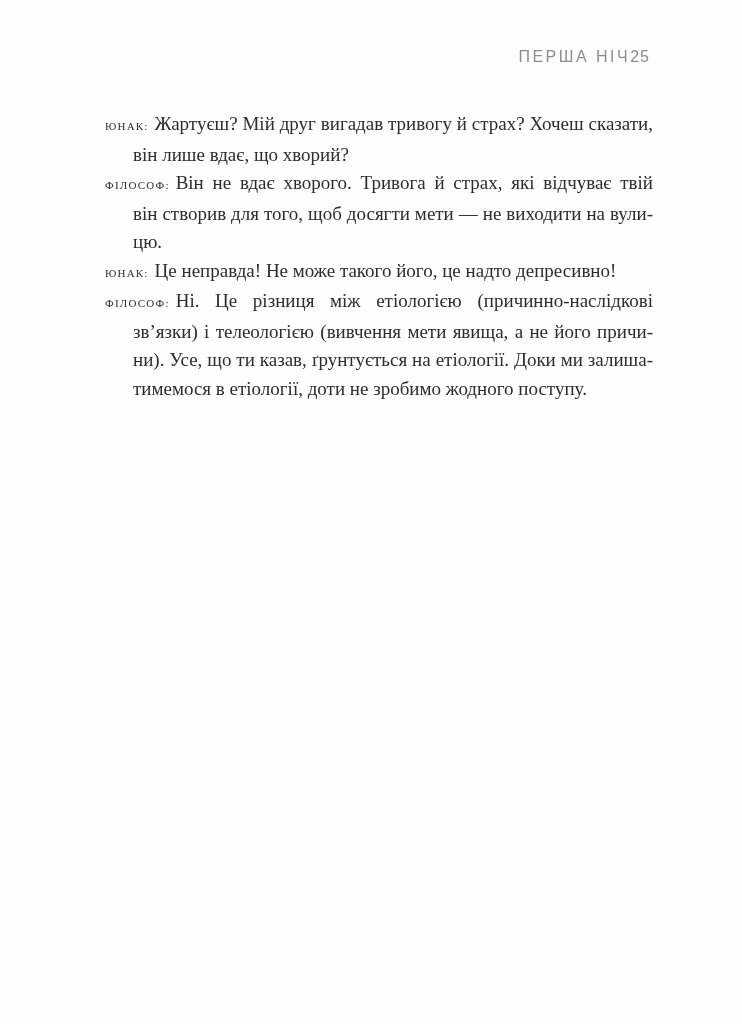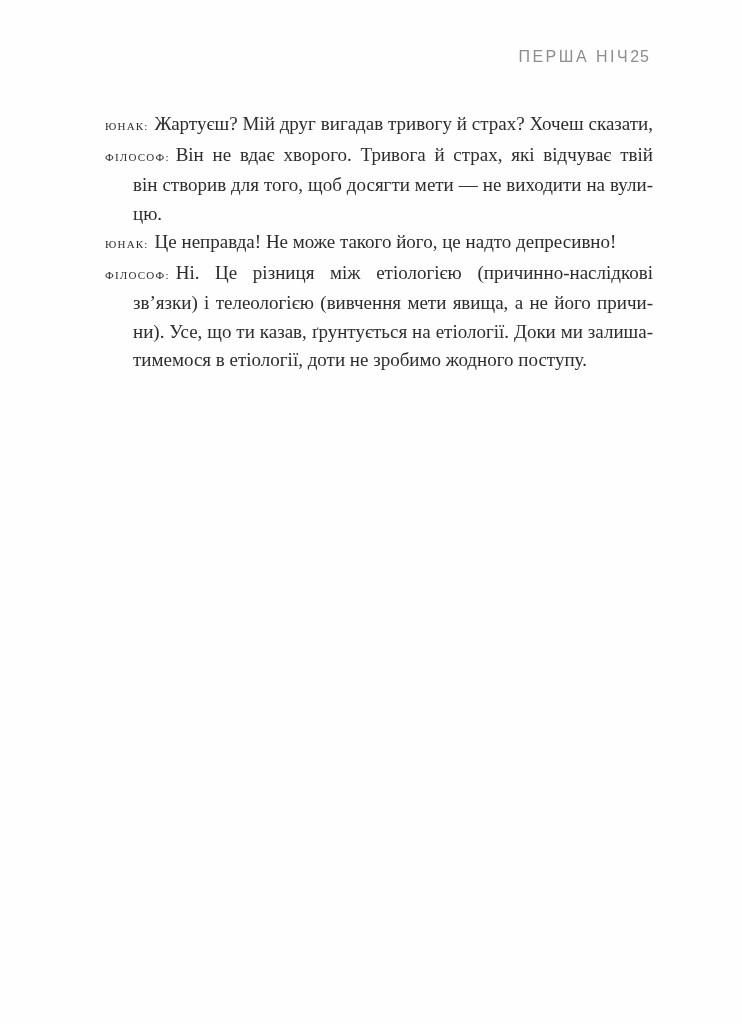--- a/index.html
+++ b/index.html
@@ -69,20 +69,21 @@
   <span class="chapter">ПЕРША НІЧ</span>
   <span class="pagenum">25</span>
 </div>
 
 <div class="text-block">
 
   <div class="para">
     <div class="ln first">
       <span class="speaker">ЮНАК:</span><span>Жартуєш? Мій друг вигадав тривогу й страх? Хочеш сказати,</span>
     </div>
+    <div class="ln end">він лише вдає, що хворий?</div>
   </div>
 
   <div class="para">
     <div class="ln first">
       <span class="speaker">ФІЛОСОФ:</span><span>Він не вдає хворого. Тривога й страх, які відчуває твій</span>
     </div>
     <div class="ln">він створив для того, щоб досягти мети — не виходити на вули-</div>
     <div class="ln end">цю.</div>
   </div>
 

